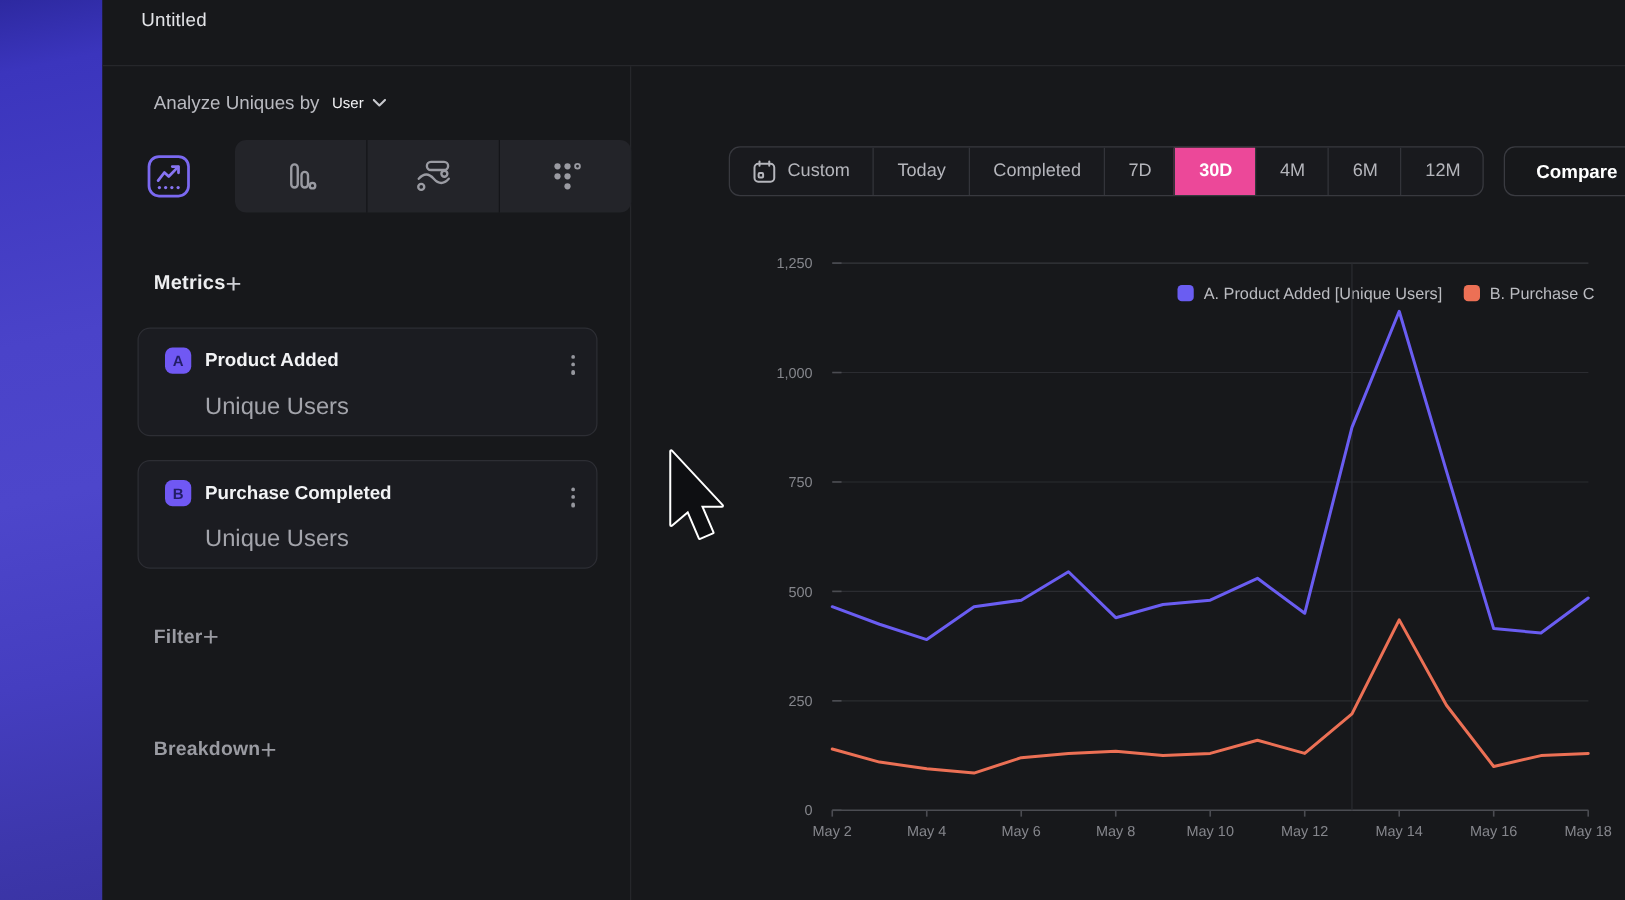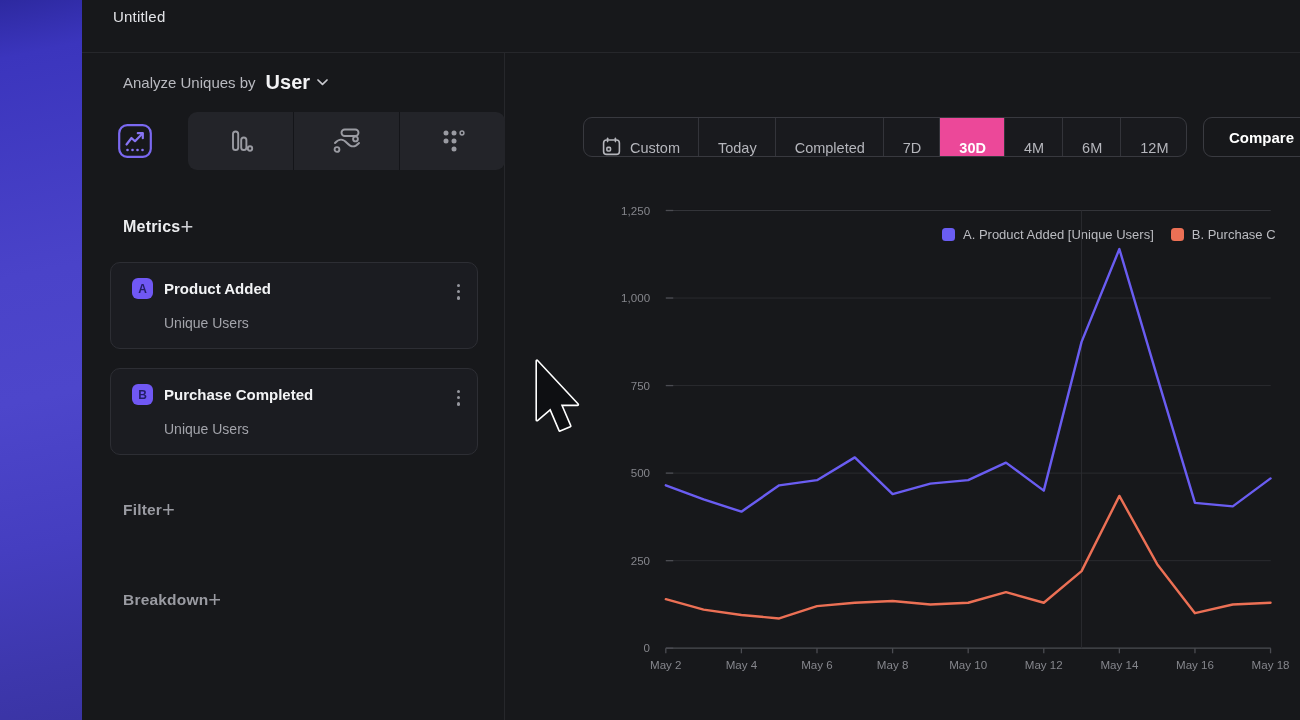--- a/index.html
+++ b/index.html
@@ -19,49 +19,49 @@
 
   
   .titlebar { position:absolute; left:0; top:0; width:100%; height:53px; border-bottom:1px solid #26272b; }
   .title-text { position:absolute; left:31px; top:8px; font-size:15px; font-weight:500; color:#e2e3e7; letter-spacing:.2px; }
 
   
   .sidebar { position:absolute; left:0; top:53px; width:423px; height:667px; border-right:1px solid #26272b; }
   .analyze-row { position:absolute; left:41px; top:9px; height:40px; display:flex; align-items:center; gap:10px; }
   .analyze-label { font-size:15px; color:#b9bac0; }
   .analyze-select { display:flex; align-items:center; gap:7px; cursor:pointer; }
-  .analyze-value { font-size:20px; font-weight:700; color:#f3f3f5; }
+  .analyze-value { font-size:12px; font-weight:400; color:#f3f3f5; }
 
   .tab-selected-cell { position:absolute; left:0; top:59px; width:106px; height:58px; display:flex; align-items:center; justify-content:center; }
   .tabstrip { position:absolute; left:106px; top:59px; width:317px; height:58px; background:#232429; border-radius:9px; display:flex; }
   .tabcell { flex:1; display:flex; align-items:center; justify-content:center; }
   .tabcell + .tabcell { border-left:1px solid #141519; }
 
   .section-header { position:absolute; left:41px; width:336px; display:flex; align-items:center; }
   .sh-metrics { top:163px; }
   .sh-filter { top:446px; }
   .sh-breakdown { top:536px; }
   .sh-title-strong { font-size:16px; font-weight:700; color:#edeef0; letter-spacing:.2px; }
   .sh-title-dim { font-size:15.5px; font-weight:700; color:#9a9ba2; letter-spacing:.2px; }
   .plus-btn { font-size:22px; font-weight:300; color:#cfd0d5; line-height:22px; cursor:pointer; }
   .plus-dim { color:#9a9ba2; }
 
   .metric-card { position:absolute; left:28px; width:368px; height:87px; background:#1b1c21; border:1px solid #2d2e34; border-radius:10px; }
   .card-a { top:209px; } .card-b { top:315px; }
   .metric-badge { position:absolute; left:21px; top:15px; width:21px; height:21px; border-radius:6px; background:#7058f4;
     color:#221d66; font-size:12px; font-weight:700; display:flex; align-items:center; justify-content:center; }
   .metric-title { position:absolute; left:53px; top:17px; font-size:15px; font-weight:700; color:#f2f3f5; }
-  .metric-sub { position:absolute; left:53px; top:52px; font-size:14px; color:#a3a4ab; }
+  .metric-sub { position:absolute; left:53px; top:52px; font-size:19px; color:#a3a4ab; }
   .kebab { position:absolute; right:15px; top:19px; display:flex; flex-direction:column; gap:3px; cursor:pointer; padding:2px; }
   .kebab span { width:3.2px; height:3.2px; border-radius:50%; background:#96979e; }
 
   
   .main { position:absolute; left:423px; top:53px; width:795px; height:667px; }
   .rangebar { position:absolute; left:78px; top:64px; height:40px; display:flex; border:1px solid #38393f; border-radius:9px; background:#191a1e; overflow:hidden; }
-  .range-btn { display:flex; align-items:flex-end; gap:9px; padding:0 18px; font-size:14.5px; color:#b5b6bc; cursor:pointer; white-space:nowrap; }
+  .range-btn { display:flex; align-items:center; gap:9px; padding:0 18px; font-size:14.5px; color:#b5b6bc; cursor:pointer; white-space:nowrap; }
   .range-btn + .range-btn { border-left:1px solid #33343a;padding-left:19px; }
   .range-btn.selected { background:#ec4899; color:#ffffff; font-weight:700; }
   .compare-btn { position:absolute; left:698px; top:64px; height:40px; display:flex; align-items:center; padding:0 25px;
     border:1px solid #3a3b41; border-radius:9px; font-size:15px; font-weight:700; color:#ffffff; background:transparent; cursor:pointer; }
 
   .legend { position:absolute; left:437px; top:139px; display:flex; gap:17px; white-space:nowrap;margin-top:35px; }
   .legend-item { display:flex; align-items:center; gap:8px; }
   .legend-swatch { width:13px; height:13px; border-radius:3.5px; }
   .legend-label { font-size:13px; color:#bbbcc1; }
 

